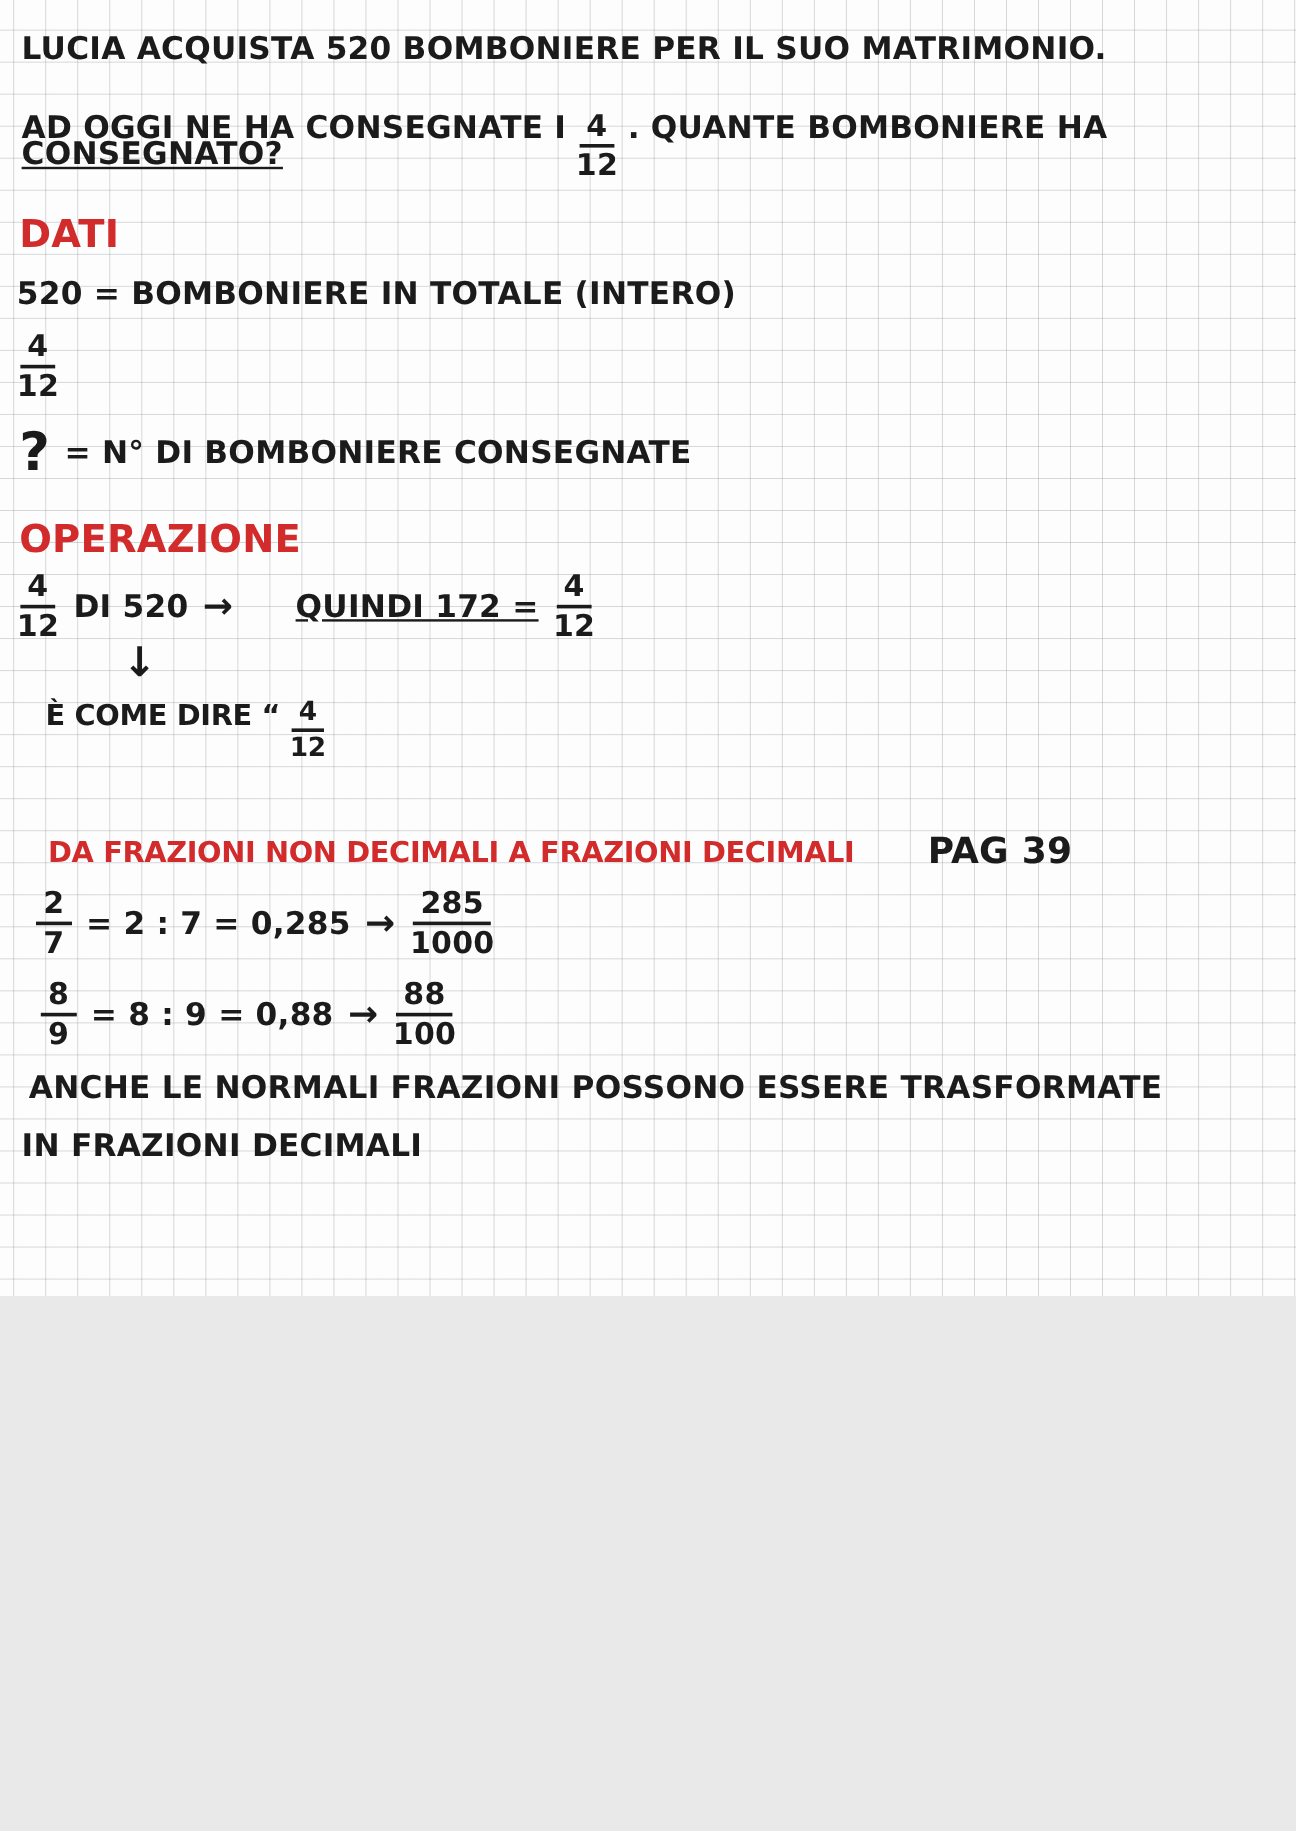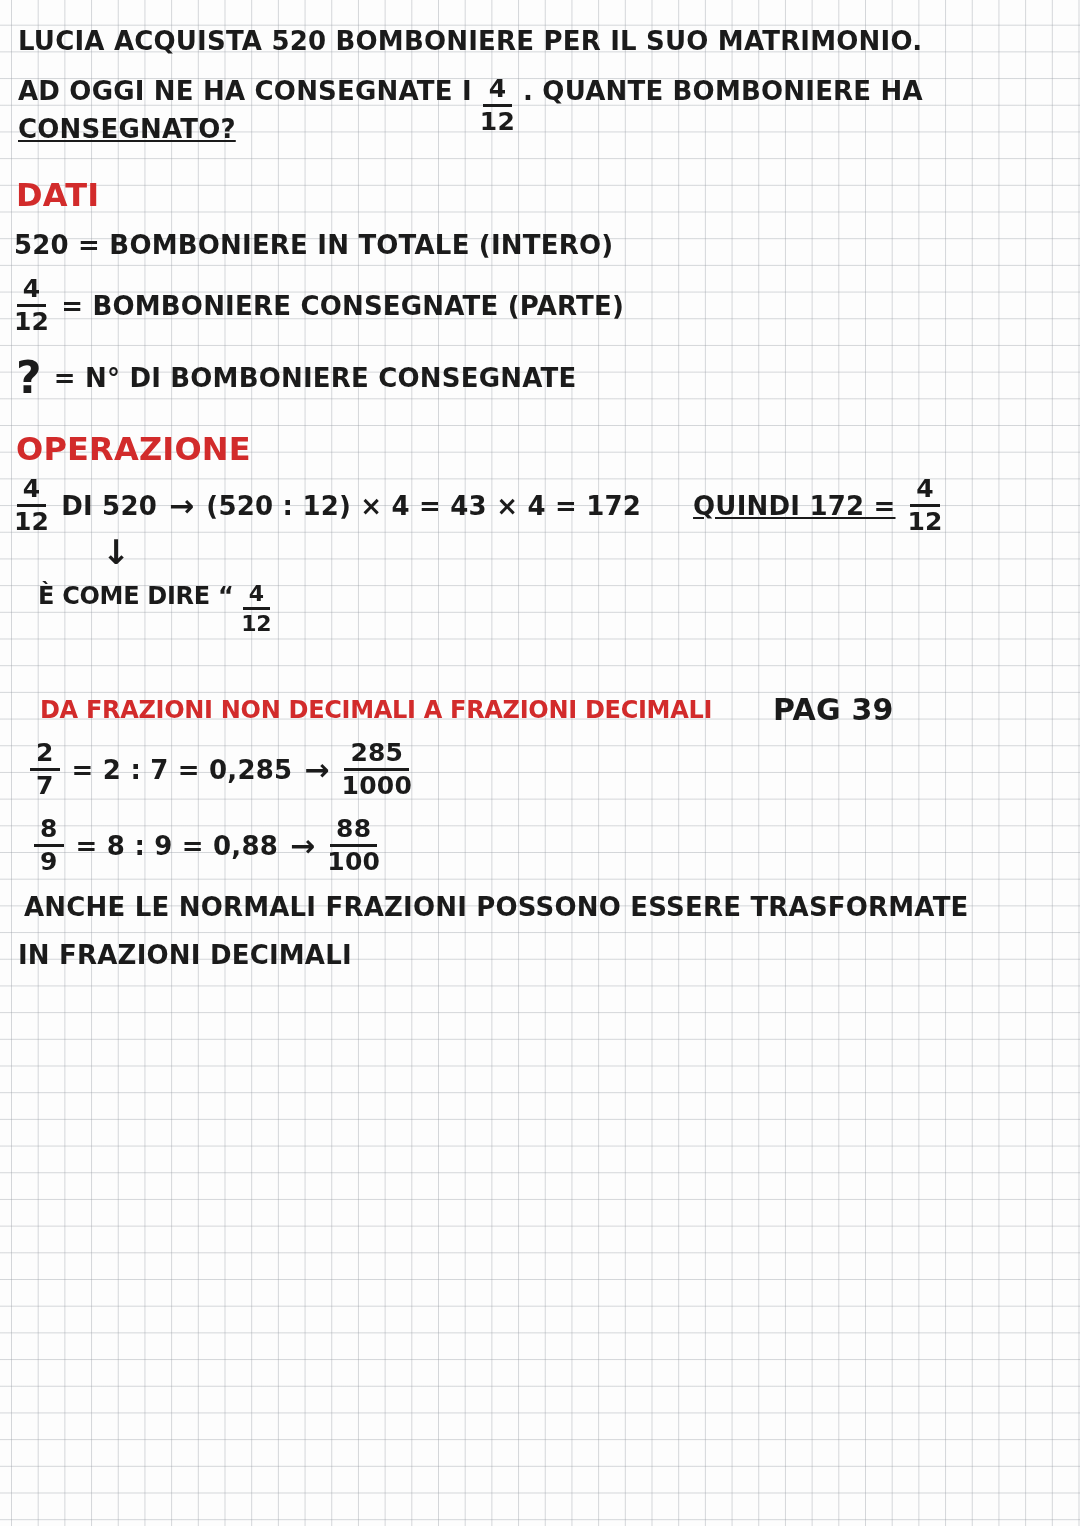--- a/index.html
+++ b/index.html
@@ -1,19 +1,19 @@
 <!DOCTYPE html>
 <html><head>
 <meta charset="utf-8">
 <style>
   * { margin:0; padding:0; box-sizing:border-box; }
   html,body { background:#e9e9e9; }
   .sheet {
     position:relative;
-    width:1080px; height:1526px;
+    width:1080px; height:1080px;
     margin:0 auto;
     background-color:#fdfdfd;
     background-image:
       linear-gradient(to right, rgba(150,156,164,0.40) 1px, transparent 1px),
       linear-gradient(to bottom, rgba(150,156,164,0.40) 1px, transparent 1px);
     background-size:26.7px 26.7px;
     background-position:11px -2px;
     font-family:"DejaVu Sans", "Liberation Sans", sans-serif;
     color:#1b1b1b;
     overflow:hidden;
@@ -40,58 +40,56 @@
   .gap12 > * + * { margin-left:12px; }
   .arrow-glyph { font-weight:700; }
 </style>
 </head>
 <body>
 
 <div class="sheet">
 
   <div class="line fs26 ink" style="left:18px; top:26px;">LUCIA ACQUISTA 520 BOMBONIERE PER IL SUO MATRIMONIO.</div>
 
-  <div class="line row topalign gap8 fs26 ink" style="left:18px; top:76px;">
+  <div class="line row topalign gap8 fs26 ink" style="left:18px; top:92px;">
     <span>AD OGGI NE HA CONSEGNATE I</span>
     <span class="frac f26">
       <span class="num">4</span>
       <span class="den">12</span>
     </span>
     <span>. QUANTE BOMBONIERE HA</span>
   </div>
 
   <div class="line fs26 ink" style="left:18px; top:114px;text-decoration:underline;">CONSEGNATO?</div>
 
   <div class="line fs28 red" style="left:16px; top:176px;">DATI</div>
 
   <div class="line fs26 ink" style="left:14px; top:230px;">520 = BOMBONIERE IN TOTALE (INTERO)</div>
 
   <div class="line row center gap12 fs26 ink" style="left:14px; top:276px;">
     <span class="frac f26">
       <span class="num">4</span>
       <span class="den">12</span>
     </span>
-    <span>= BOMBONIERE CONSEGNATE (PARTE)</span>
   </div>
 
   <div class="line row center gap12 ink" style="left:16px; top:356px;">
     <span class="fs44">?</span>
     <span class="fs26">= N° DI BOMBONIERE CONSEGNATE</span>
   </div>
 
   <div class="line fs28 red" style="left:16px; top:430px;">OPERAZIONE</div>
 
   <div class="line row center gap12 fs26 ink" style="left:14px; top:476px;">
     <span class="frac f26">
       <span class="num">4</span>
       <span class="den">12</span>
     </span>
     <span>DI 520</span>
     <span class="fs30 arrow-glyph">→</span>
-    <span>(520 : 12) × 4 = 43 × 4 = 172</span>
     <span style="margin-left:52px;text-decoration:underline;">QUINDI 172 =</span>
     <span class="frac f26">
       <span class="num">4</span>
       <span class="den">12</span>
     </span>
   </div>
 
   <div class="line fs34 ink" style="left:102px; top:532px;">↓</div>
 
   <div class="line row topalign gap8 fs24 ink" style="left:14px; top:582px;">

